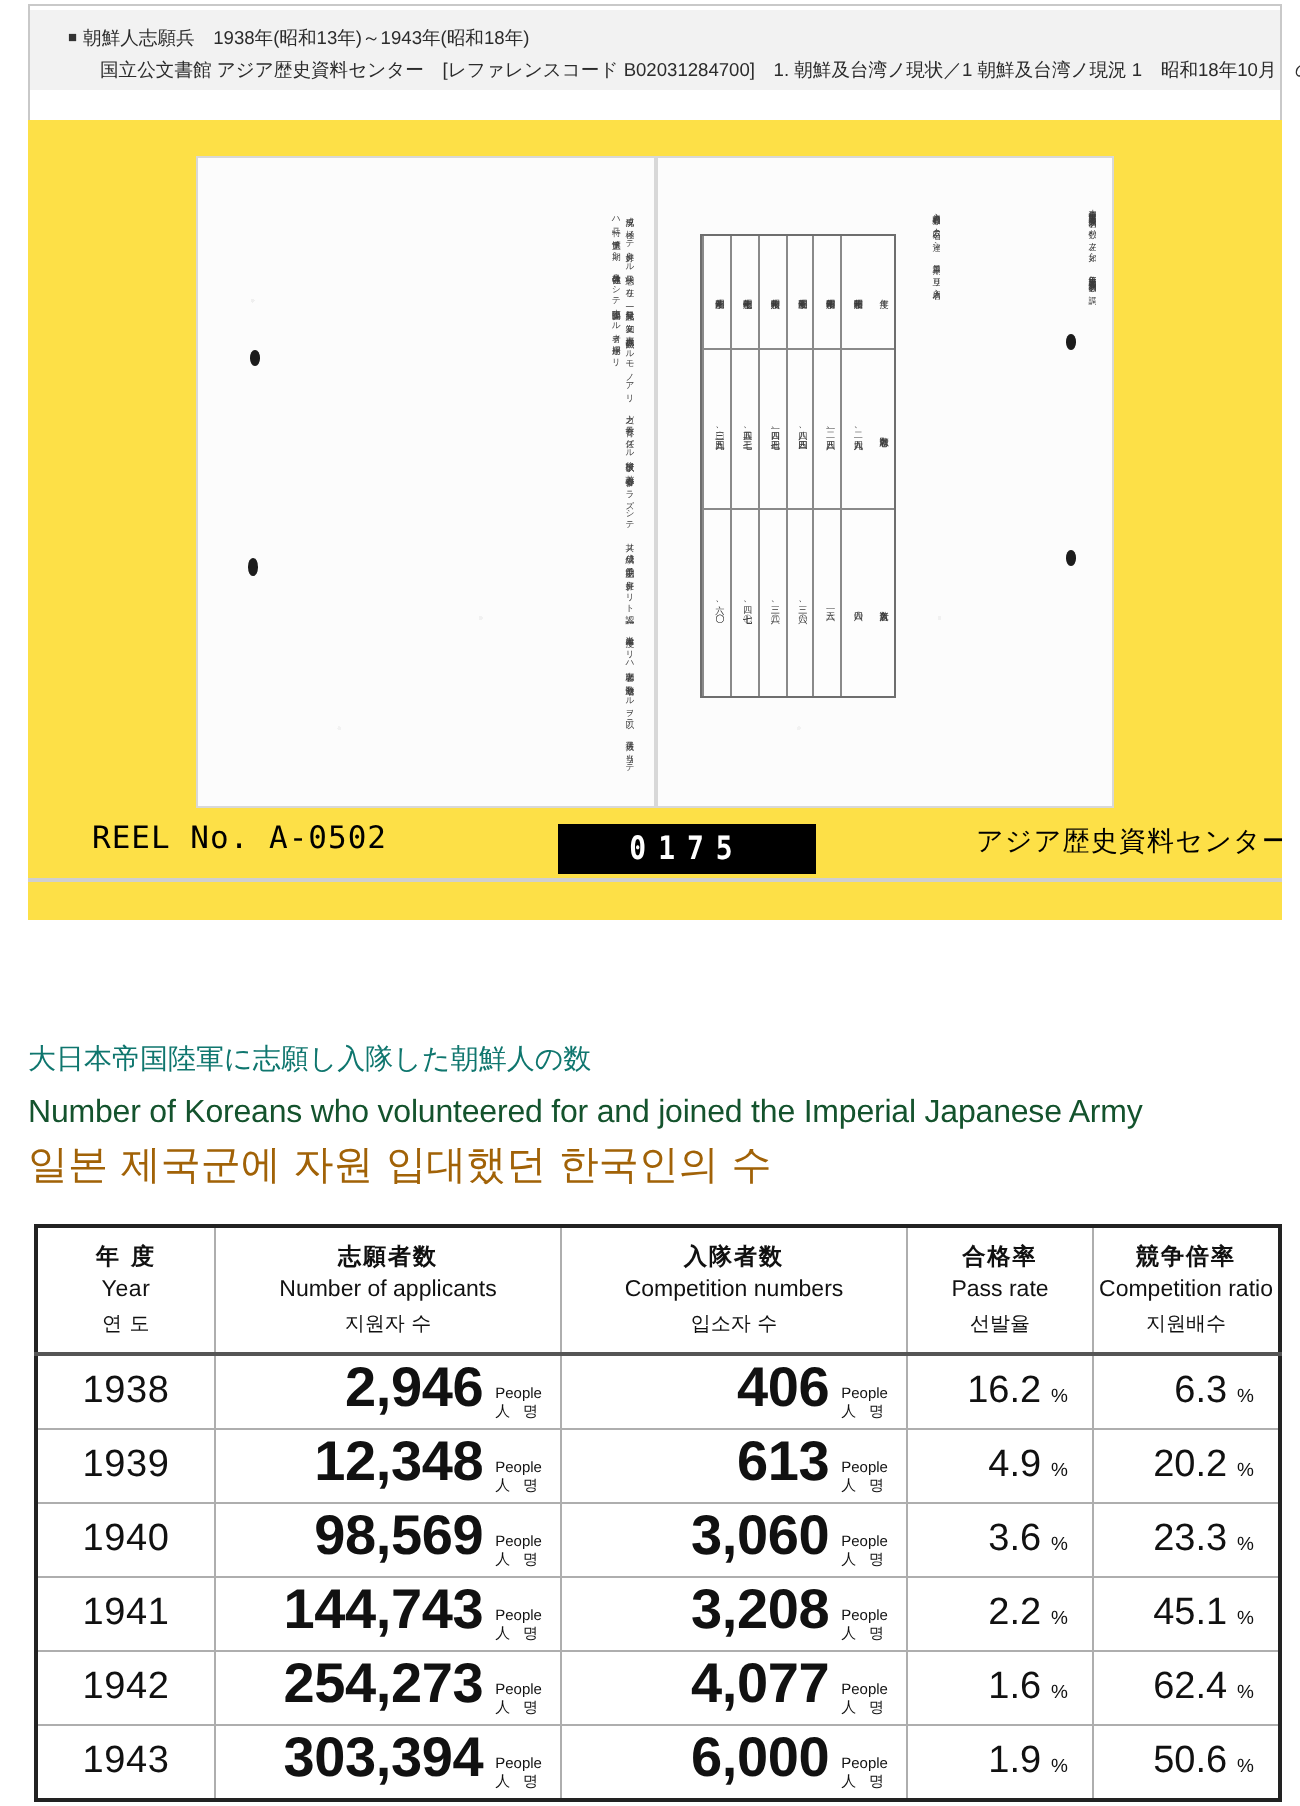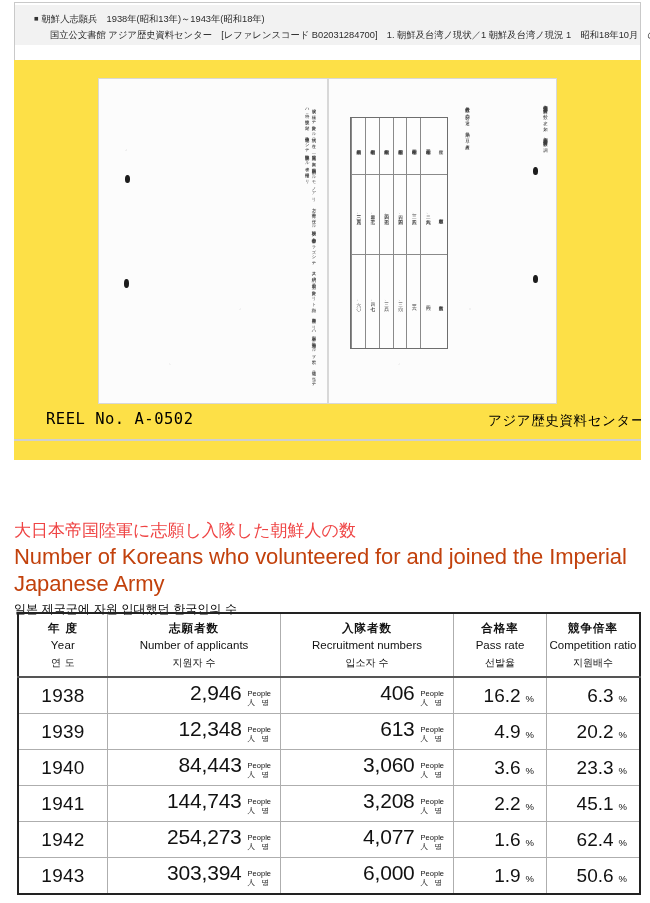--- a/index.html
+++ b/index.html
@@ -131,23 +131,23 @@
     font-family:"DejaVu Sans",sans-serif;
     font-size:13.5px;font-weight:normal;letter-spacing:.6px;color:#000;
     white-space:nowrap;
   }
   .scan-rule{
     position:absolute;left:0;right:0;top:379px;height:2px;background:#cfcfcf;
   }
 
   
   .titles{position:absolute;left:14px;top:518px;width:627px;}
-  .t-ja{font-size:17px;line-height:25px;color:#ef4444;font-family:"DejaVu Sans",sans-serif;}
-  .t-en{font-size:22px;line-height:27px;color:#c2410c;letter-spacing:-.1px;}
-  .t-ko{font-size:12px;line-height:25px;color:#000000;font-family:"DejaVu Sans",sans-serif;}
+  .t-ja{font-size:14px;line-height:25px;color:#0f766e;font-family:"DejaVu Sans",sans-serif;}
+  .t-en{font-size:16px;line-height:27px;color:#14532d;letter-spacing:-.1px;}
+  .t-ko{font-size:20px;line-height:25px;color:#a16207;font-family:"DejaVu Sans",sans-serif;}
 
   
   .tbl{
     position:absolute;left:17px;top:612px;width:616px;
     border-collapse:collapse;
     table-layout:fixed;
   }
   .tbl td,.tbl th{
     border:1px solid #aeaeae;
     padding:0;margin:0;
@@ -164,21 +164,21 @@
   .h2{font-size:11.5px;line-height:17px;}
   .h3{font-size:10px;font-family:"DejaVu Sans",sans-serif;line-height:17px;}
   .tbl td{height:35px;}
   .c-year{width:88px;text-align:center;font-size:19px;letter-spacing:.3px;}
   .c-num{width:172px;}
   .c-pct{width:92px;}
   .numwrap{
     display:flex;align-items:baseline;justify-content:flex-end;
     padding-right:9px;gap:6px;
   }
-  .bignum{font-size:21px;font-weight:normal;letter-spacing:-.2px;}
+  .bignum{font-size:28px;font-weight:bold;letter-spacing:-.2px;}
   .unit{
     display:inline-block;text-align:left;line-height:9px;
     transform:translateY(-4px);
   }
   .unit .u1{display:block;font-size:7.5px;color:#111;}
   .unit .u2{display:block;font-size:7.5px;font-family:"DejaVu Sans",sans-serif;letter-spacing:2px;}
   .pctwrap{
     display:flex;align-items:baseline;justify-content:flex-end;
     padding-right:12px;gap:5px;
   }
@@ -250,20 +250,23 @@
               <div class="mini-cell">六、〇〇〇</div>
             </div>
           </div>
 
           <div class="blob" style="right:18px;top:88px;width:5px;height:8px;"></div>
           <div class="blob" style="right:18px;top:196px;width:5px;height:8px;"></div>
         </div>
       </div>
 
       <div class="reel">REEL  No. A-0502</div>
+      <div class="counter">
+          <span>0175</span>
+        </div>
       <div class="jacar">アジア歴史資料センター</div>
       <div class="scan-rule"></div>
     </div>
   </div>
 
   <div class="titles">
     <div class="t-ja">大日本帝国陸軍に志願し入隊した朝鮮人の数</div>
     <div class="t-en">Number of Koreans who volunteered for and joined the Imperial Japanese Army</div>
     <div class="t-ko">일본 제국군에 자원 입대했던 한국인의 수</div>
   </div>
@@ -276,21 +279,21 @@
           <div class="h2">Year</div>
           <div class="h3">연 도</div>
         </th>
         <th class="c-num">
           <div class="h1">志願者数</div>
           <div class="h2">Number of applicants</div>
           <div class="h3">지원자 수</div>
         </th>
         <th class="c-num">
           <div class="h1">入隊者数</div>
-          <div class="h2">Recruitment numbers</div>
+          <div class="h2">Competition numbers</div>
           <div class="h3">입소자 수</div>
         </th>
         <th class="c-pct">
           <div class="h1">合格率</div>
           <div class="h2">Pass rate</div>
           <div class="h3">선발율</div>
         </th>
         <th class="c-pct">
           <div class="h1">競争倍率</div>
           <div class="h2">Competition ratio</div>
@@ -365,21 +368,21 @@
               <span class="pctnum">20.2</span>
               <span class="pctsym">%</span>
             </div>
           </td>
       </tr>
 
       <tr>
         <td class="c-year">1940</td>
         <td class="c-num">
             <div class="numwrap">
-              <span class="bignum">84,443</span>
+              <span class="bignum">98,569</span>
               <span class="unit">
                 <span class="u1">People</span>
                 <span class="u2">人 명</span>
               </span>
             </div>
           </td>
         <td class="c-num">
             <div class="numwrap">
               <span class="bignum">3,060</span>
               <span class="unit">

